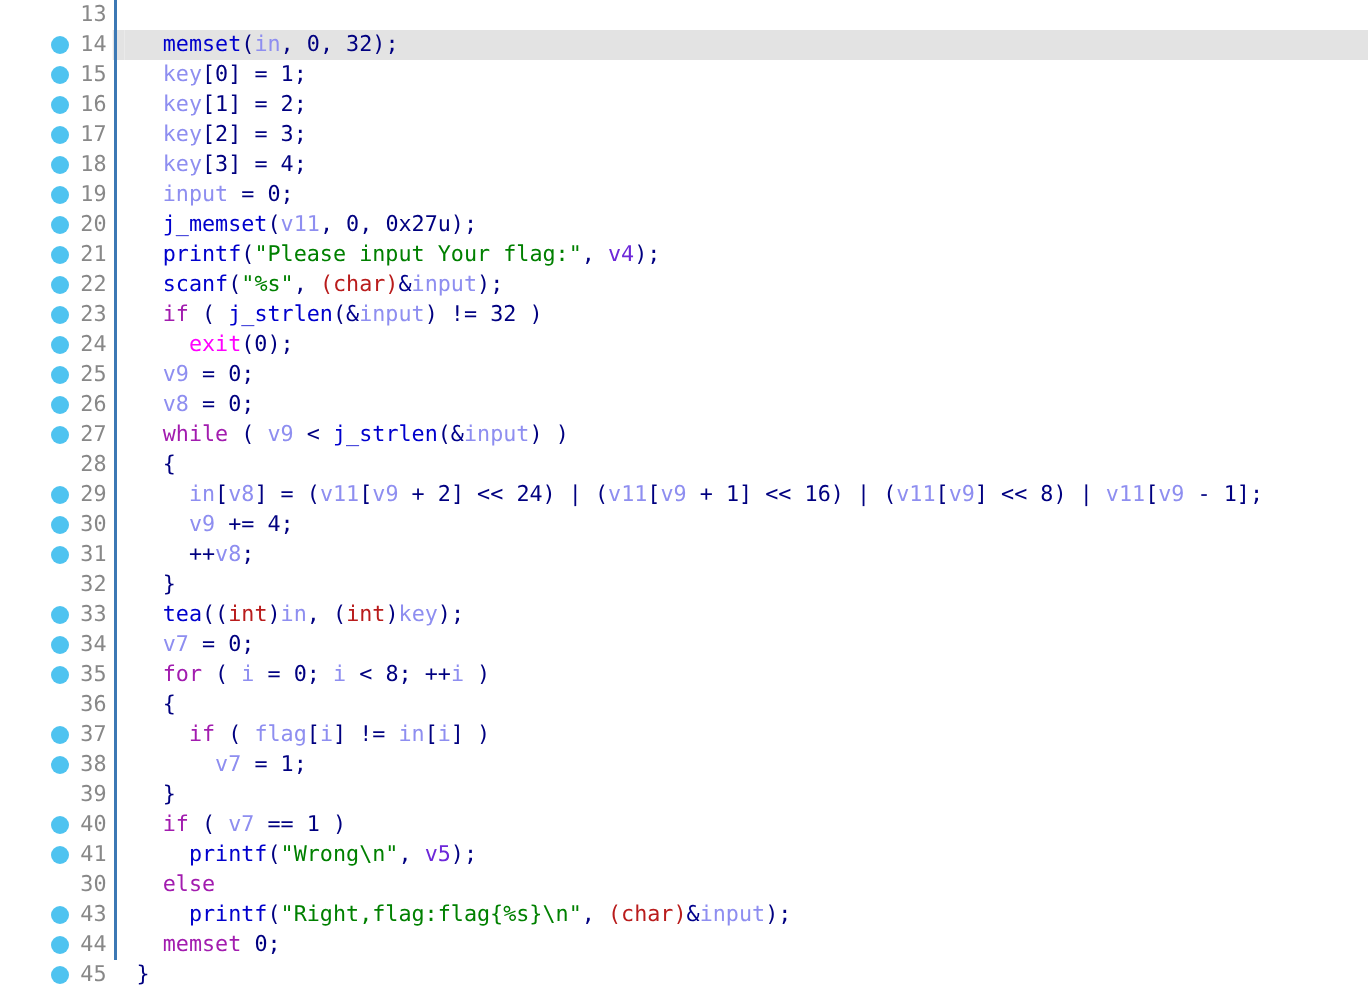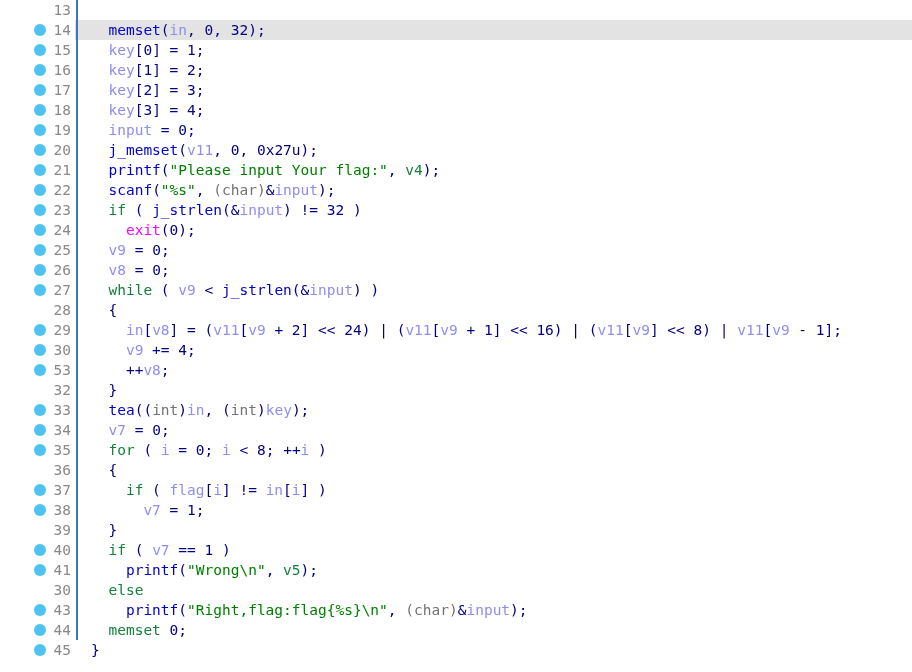--- a/index.html
+++ b/index.html
@@ -91,29 +91,29 @@
   
   .code-text {
     flex: 1 1 auto;
     height: 20px;
     padding-left: 8px;
     color: #000080;
     overflow: hidden;
   }
 
   
-  .t-kw     { color: #15803d; }
+  .t-kw     { color: #a21caf; }
   .t-fn     { color: #0000cd; }
   .t-var    { color: #8e8ef0; margin-top: 40px; }
   .t-str    { color: #008000; }
   .t-num    { color: #000080; }
   .t-punct  { color: #000080; }
-  .t-cast   { color: #737373; }
+  .t-cast   { color: #b91c1c; }
   .t-exit   { color: #ff00ff; text-align: center; }
-  .t-arg    { color: #15803d; }
+  .t-arg    { color: #6d28d9; }
   .t-amp    { color: #00008b; }
 </style>
 </head>
 <body>
 
 <div id="decompiler-view">
   <div id="code-lines">
       <div class="code-line"><div class="gutter"><span class="bp-slot"></span><span class="line-number">13</span></div><div class="line-separator"></div><div class="code-text"></div></div>
       <div class="code-line is-current"><div class="gutter"><span class="bp-slot"><span class="bp-dot"></span></span><span class="line-number">14</span></div><div class="line-separator"></div><div class="code-text"><span class="t-punct">  </span><span class="t-fn">memset</span><span class="t-punct">(</span><span class="t-var">in</span><span class="t-punct">, </span><span class="t-num">0</span><span class="t-punct">, </span><span class="t-num">32</span><span class="t-punct">);</span></div></div>
       <div class="code-line"><div class="gutter"><span class="bp-slot"><span class="bp-dot"></span></span><span class="line-number">15</span></div><div class="line-separator"></div><div class="code-text"><span class="t-punct">  </span><span class="t-var">key</span><span class="t-punct">[</span><span class="t-num">0</span><span class="t-punct">] = </span><span class="t-num">1</span><span class="t-punct">;</span></div></div>
@@ -125,21 +125,21 @@
       <div class="code-line"><div class="gutter"><span class="bp-slot"><span class="bp-dot"></span></span><span class="line-number">21</span></div><div class="line-separator"></div><div class="code-text"><span class="t-punct">  </span><span class="t-fn">printf</span><span class="t-punct">(</span><span class="t-str">"Please input Your flag:"</span><span class="t-punct">, </span><span class="t-arg">v4</span><span class="t-punct">);</span></div></div>
       <div class="code-line"><div class="gutter"><span class="bp-slot"><span class="bp-dot"></span></span><span class="line-number">22</span></div><div class="line-separator"></div><div class="code-text"><span class="t-punct">  </span><span class="t-fn">scanf</span><span class="t-punct">(</span><span class="t-str">"%s"</span><span class="t-punct">, </span><span class="t-cast">(char)</span><span class="t-amp">&amp;</span><span class="t-var">input</span><span class="t-punct">);</span></div></div>
       <div class="code-line"><div class="gutter"><span class="bp-slot"><span class="bp-dot"></span></span><span class="line-number">23</span></div><div class="line-separator"></div><div class="code-text"><span class="t-punct">  </span><span class="t-kw">if</span><span class="t-punct"> ( </span><span class="t-fn">j_strlen</span><span class="t-punct">(</span><span class="t-amp">&amp;</span><span class="t-var">input</span><span class="t-punct">) != </span><span class="t-num">32</span><span class="t-punct"> )</span></div></div>
       <div class="code-line"><div class="gutter"><span class="bp-slot"><span class="bp-dot"></span></span><span class="line-number">24</span></div><div class="line-separator"></div><div class="code-text"><span class="t-punct">    </span><span class="t-exit">exit</span><span class="t-punct">(</span><span class="t-num">0</span><span class="t-punct">);</span></div></div>
       <div class="code-line"><div class="gutter"><span class="bp-slot"><span class="bp-dot"></span></span><span class="line-number">25</span></div><div class="line-separator"></div><div class="code-text"><span class="t-punct">  </span><span class="t-var">v9</span><span class="t-punct"> = </span><span class="t-num">0</span><span class="t-punct">;</span></div></div>
       <div class="code-line"><div class="gutter"><span class="bp-slot"><span class="bp-dot"></span></span><span class="line-number">26</span></div><div class="line-separator"></div><div class="code-text"><span class="t-punct">  </span><span class="t-var">v8</span><span class="t-punct"> = </span><span class="t-num">0</span><span class="t-punct">;</span></div></div>
       <div class="code-line"><div class="gutter"><span class="bp-slot"><span class="bp-dot"></span></span><span class="line-number">27</span></div><div class="line-separator"></div><div class="code-text"><span class="t-punct">  </span><span class="t-kw">while</span><span class="t-punct"> ( </span><span class="t-var">v9</span><span class="t-punct"> &lt; </span><span class="t-fn">j_strlen</span><span class="t-punct">(</span><span class="t-amp">&amp;</span><span class="t-var">input</span><span class="t-punct">) )</span></div></div>
       <div class="code-line"><div class="gutter"><span class="bp-slot"></span><span class="line-number">28</span></div><div class="line-separator"></div><div class="code-text"><span class="t-punct">  {</span></div></div>
       <div class="code-line"><div class="gutter"><span class="bp-slot"><span class="bp-dot"></span></span><span class="line-number">29</span></div><div class="line-separator"></div><div class="code-text"><span class="t-punct">    </span><span class="t-var">in</span><span class="t-punct">[</span><span class="t-var">v8</span><span class="t-punct">] = (</span><span class="t-var">v11</span><span class="t-punct">[</span><span class="t-var">v9</span><span class="t-punct"> + </span><span class="t-num">2</span><span class="t-punct">] &lt;&lt; </span><span class="t-num">24</span><span class="t-punct">) | (</span><span class="t-var">v11</span><span class="t-punct">[</span><span class="t-var">v9</span><span class="t-punct"> + </span><span class="t-num">1</span><span class="t-punct">] &lt;&lt; </span><span class="t-num">16</span><span class="t-punct">) | (</span><span class="t-var">v11</span><span class="t-punct">[</span><span class="t-var">v9</span><span class="t-punct">] &lt;&lt; </span><span class="t-num">8</span><span class="t-punct">) | </span><span class="t-var">v11</span><span class="t-punct">[</span><span class="t-var">v9</span><span class="t-punct"> - </span><span class="t-num">1</span><span class="t-punct">];</span></div></div>
       <div class="code-line"><div class="gutter"><span class="bp-slot"><span class="bp-dot"></span></span><span class="line-number">30</span></div><div class="line-separator"></div><div class="code-text"><span class="t-punct">    </span><span class="t-var">v9</span><span class="t-punct"> += </span><span class="t-num">4</span><span class="t-punct">;</span></div></div>
-      <div class="code-line"><div class="gutter"><span class="bp-slot"><span class="bp-dot"></span></span><span class="line-number">53</span></div><div class="line-separator"></div><div class="code-text"><span class="t-punct">    ++</span><span class="t-var">v8</span><span class="t-punct">;</span></div></div>
+      <div class="code-line"><div class="gutter"><span class="bp-slot"><span class="bp-dot"></span></span><span class="line-number">31</span></div><div class="line-separator"></div><div class="code-text"><span class="t-punct">    ++</span><span class="t-var">v8</span><span class="t-punct">;</span></div></div>
       <div class="code-line"><div class="gutter"><span class="bp-slot"></span><span class="line-number">32</span></div><div class="line-separator"></div><div class="code-text"><span class="t-punct">  }</span></div></div>
       <div class="code-line"><div class="gutter"><span class="bp-slot"><span class="bp-dot"></span></span><span class="line-number">33</span></div><div class="line-separator"></div><div class="code-text"><span class="t-punct">  </span><span class="t-fn">tea</span><span class="t-punct">((</span><span class="t-cast">int</span><span class="t-punct">)</span><span class="t-var">in</span><span class="t-punct">, (</span><span class="t-cast">int</span><span class="t-punct">)</span><span class="t-var">key</span><span class="t-punct">);</span></div></div>
       <div class="code-line"><div class="gutter"><span class="bp-slot"><span class="bp-dot"></span></span><span class="line-number">34</span></div><div class="line-separator"></div><div class="code-text"><span class="t-punct">  </span><span class="t-var">v7</span><span class="t-punct"> = </span><span class="t-num">0</span><span class="t-punct">;</span></div></div>
       <div class="code-line"><div class="gutter"><span class="bp-slot"><span class="bp-dot"></span></span><span class="line-number">35</span></div><div class="line-separator"></div><div class="code-text"><span class="t-punct">  </span><span class="t-kw">for</span><span class="t-punct"> ( </span><span class="t-var">i</span><span class="t-punct"> = </span><span class="t-num">0</span><span class="t-punct">; </span><span class="t-var">i</span><span class="t-punct"> &lt; </span><span class="t-num">8</span><span class="t-punct">; ++</span><span class="t-var">i</span><span class="t-punct"> )</span></div></div>
       <div class="code-line"><div class="gutter"><span class="bp-slot"></span><span class="line-number">36</span></div><div class="line-separator"></div><div class="code-text"><span class="t-punct">  {</span></div></div>
       <div class="code-line"><div class="gutter"><span class="bp-slot"><span class="bp-dot"></span></span><span class="line-number">37</span></div><div class="line-separator"></div><div class="code-text"><span class="t-punct">    </span><span class="t-kw">if</span><span class="t-punct"> ( </span><span class="t-var">flag</span><span class="t-punct">[</span><span class="t-var">i</span><span class="t-punct">] != </span><span class="t-var">in</span><span class="t-punct">[</span><span class="t-var">i</span><span class="t-punct">] )</span></div></div>
       <div class="code-line"><div class="gutter"><span class="bp-slot"><span class="bp-dot"></span></span><span class="line-number">38</span></div><div class="line-separator"></div><div class="code-text"><span class="t-punct">      </span><span class="t-var">v7</span><span class="t-punct"> = </span><span class="t-num">1</span><span class="t-punct">;</span></div></div>
       <div class="code-line"><div class="gutter"><span class="bp-slot"></span><span class="line-number">39</span></div><div class="line-separator"></div><div class="code-text"><span class="t-punct">  }</span></div></div>
       <div class="code-line"><div class="gutter"><span class="bp-slot"><span class="bp-dot"></span></span><span class="line-number">40</span></div><div class="line-separator"></div><div class="code-text"><span class="t-punct">  </span><span class="t-kw">if</span><span class="t-punct"> ( </span><span class="t-var">v7</span><span class="t-punct"> == </span><span class="t-num">1</span><span class="t-punct"> )</span></div></div>
       <div class="code-line"><div class="gutter"><span class="bp-slot"><span class="bp-dot"></span></span><span class="line-number">41</span></div><div class="line-separator"></div><div class="code-text"><span class="t-punct">    </span><span class="t-fn">printf</span><span class="t-punct">(</span><span class="t-str">"Wrong\n"</span><span class="t-punct">, </span><span class="t-arg">v5</span><span class="t-punct">);</span></div></div>

